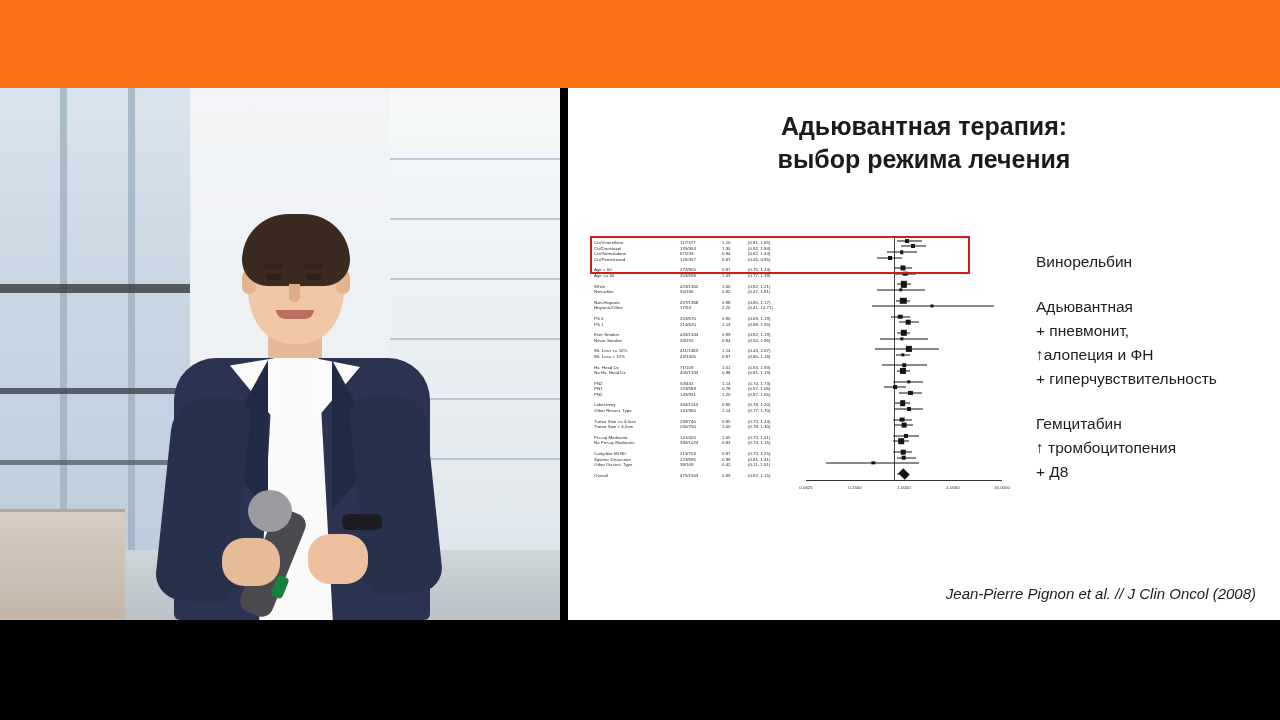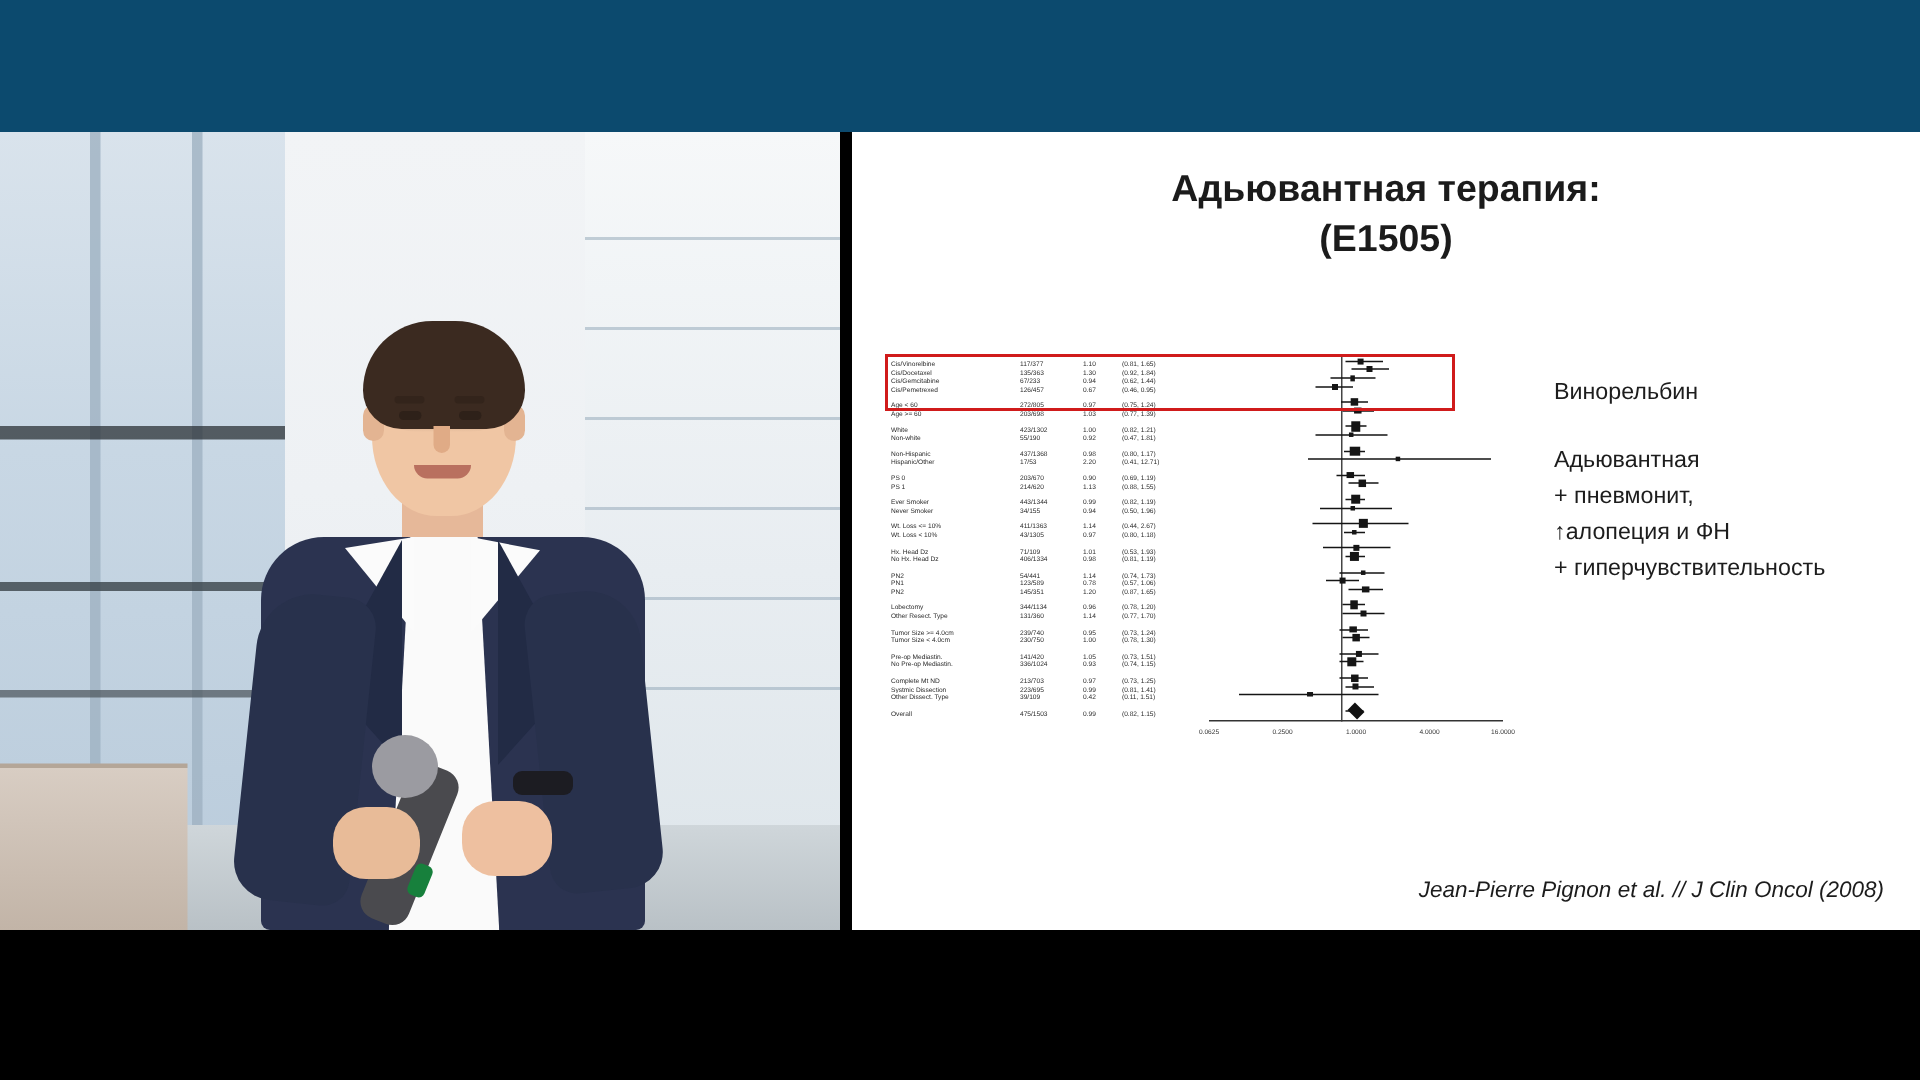--- a/index.html
+++ b/index.html
@@ -8,21 +8,21 @@
     background: #000;
     width: 1280px;
     height: 720px;
     overflow: hidden;
     font-family: "Liberation Sans", sans-serif;
   }
   #stage {
     position: relative;
     width: 1280px;
     height: 608px;
-    background: #0c4a6e;
+    background: #f97316;
   }
   
   #speaker-pane {
     position: absolute;
     left: 0;
     top: 88px;
     width: 560px;
     height: 532px;
     overflow: hidden;
     background: #e9edf0;
@@ -340,21 +340,21 @@
       <div class="mic-head"></div>
     </div>
   </div>
 
   <div class="divider"></div>
 
   <div id="slide-pane">
 
     <div id="slide-title">
       <div>Адьювантная терапия:</div>
-      <div>(E1505)</div>
+      <div>выбор режима лечения</div>
     </div>
 
     <div id="forest-figure">
       <div class="fp-rows" id="fp-rows">
           <div class="fp-row">
             <span class="lbl">Cis/Vinorelbine</span>
             <span class="n">117/377</span>
             <span class="hr">1.10</span>
             <span class="ci">(0.81, 1.65)</span>
           </div>
@@ -629,17 +629,22 @@
     <div id="slide-notes">
         <div class="grp">
           <div class="hd">Винорельбин</div>
         </div>
         <div class="grp">
           <div class="hd">Адьювантная</div>
           <div>+ пневмонит,</div>
           <div>↑алопеция и ФН</div>
           <div>+ гиперчувствительность</div>
         </div>
+        <div class="grp">
+          <div class="hd">Гемцитабин</div>
+          <div>↑ тромбоцитопения</div>
+          <div>+ Д8</div>
+        </div>
       </div>
 
     <div id="slide-credit">Jean-Pierre Pignon et al. // J Clin Oncol (2008)</div>
   </div>
 </div>
 
 </body></html>

